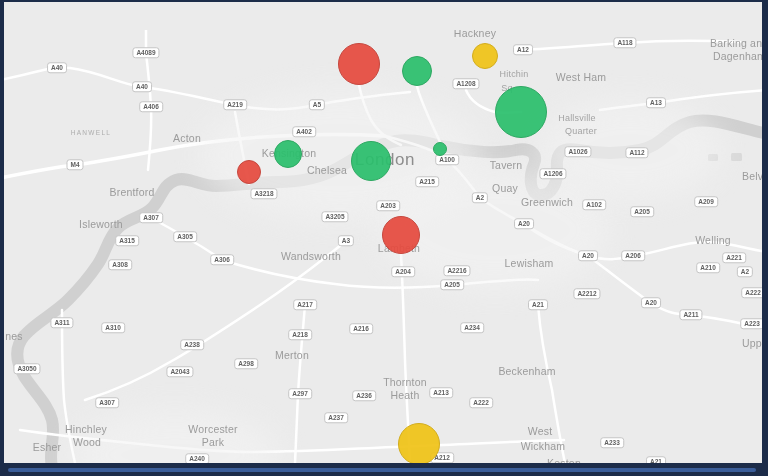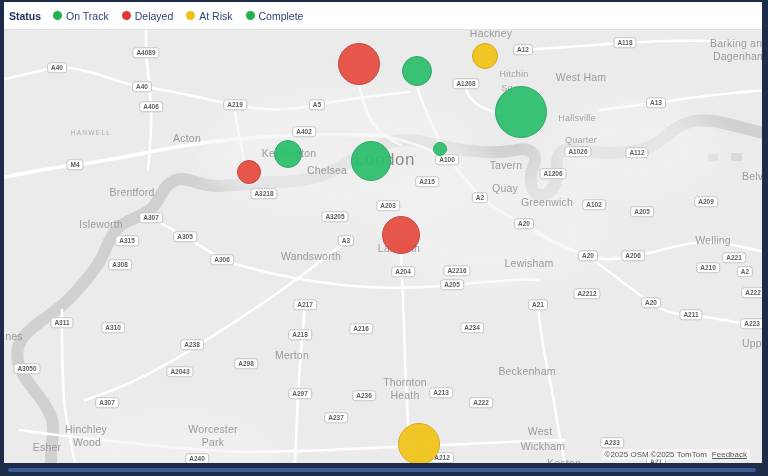--- a/index.html
+++ b/index.html
@@ -94,28 +94,28 @@
         <path d="M20,430 C60,436 100,440 140,444 C180,448 210,452 250,452 C310,452 360,448 419,446 C470,444 520,441 564,440"></path>
         <path d="M466,90 C470,100 480,108 495,112 C505,114 515,112 521,112"></path>
         <path d="M359,85 C362,100 366,110 371,120 C380,135 390,140 401,145"></path>
         <path d="M600,110 C630,106 645,104 656,103 C700,96 740,92 768,90"></path>
         <path d="M417,86 C420,100 430,120 440,142"></path>
         <path d="M62,310 C62,340 62,370 64,400 C66,420 70,440 75,463"></path>
         <path d="M235,112 C240,140 246,170 249,184"></path>
       </g>
     </svg>
 
-  <div class="place town" style="left: 491px; top: 3px;">Hackney</div>
+  <div class="place town" style="left: 475px; top: 3px;">Hackney</div>
       <div class="place town edge" style="left: 710px; top: 13px;">Barking and</div>
       <div class="place town edge" style="left: 713px; top: 26px;">Dagenham</div>
       <div class="place town" style="left: 581px; top: 47px;">West Ham</div>
       <div class="place small" style="left: 514px; top: 44px;">Hitchin</div>
       <div class="place small" style="left: 507px; top: 58px;">Sq</div>
       <div class="place small" style="left: 577px; top: 88px;">Hallsville</div>
-      <div class="place small" style="left: 581px; top: 110px;">Quarter</div>
+      <div class="place small" style="left: 581px; top: 101px;">Quarter</div>
       <div class="place town edge" style="left: 742px; top: 146px;">Belvedere</div>
       <div class="place big" style="left: 385px; top: 106px; margin-top: 24px;">London</div>
       <div class="place town" style="left: 187px; top: 108px;">Acton</div>
       <div class="place tiny" style="left: 91px; top: 102px;">HANWELL</div>
       <div class="place town" style="left: 289px; top: 123px;">Kensington</div>
       <div class="place town" style="left: 327px; top: 140px;">Chelsea</div>
       <div class="place town" style="left: 132px; top: 162px;">Brentford</div>
       <div class="place town" style="left: 101px; top: 194px;">Isleworth</div>
       <div class="place town" style="left: 506px; top: 135px;">Tavern</div>
       <div class="place town" style="left: 505px; top: 158px;">Quay</div>
@@ -218,45 +218,21 @@
   <div id="azure-attrib">
     <div id="ms-logo">
       <span style="background:#f25022"></span>
         <span style="background:#7fba00"></span>
       <span style="background:#00a4ef"></span>
         <span style="background:#ffb900"></span>
     </div>
     <span id="azure-text">Microsoft Azure</span>
   </div>
 
-  <div id="osm-attrib">
-    <span>©2025 OSM ©2025 TomTom</span><span id="feedback-link">Feedback</span>
-  </div>
-
-  <div id="legend-bar">
-    <span id="legend-title" style="color: rgb(29, 45, 94);">Status</span>
-    <span id="legend-items" style="display: flex;">
-        <span class="legend-item">
-          <span class="legend-dot" style="background: rgb(33, 178, 75);"></span>
-          <span style="color: rgb(45, 66, 119);">On Track</span>
-        </span>
-        <span class="legend-item">
-          <span class="legend-dot" style="background: rgb(224, 57, 46);"></span>
-          <span style="color: rgb(45, 66, 119);">Delayed</span>
-        </span>
-        <span class="legend-item">
-          <span class="legend-dot" style="background: rgb(238, 193, 17);"></span>
-          <span style="color: rgb(45, 66, 119);">At Risk</span>
-        </span>
-        <span class="legend-item">
-          <span class="legend-dot" style="background: rgb(33, 178, 75);"></span>
-          <span style="color: rgb(45, 66, 119);">Complete</span>
-        </span>
-      </span>
-  </div>
+
 
   <div class="border" id="border-top"></div>
   <div class="border" id="border-left"></div>
   <div class="border" id="border-right"></div>
   <div class="border" id="border-bottom">
     <div id="scrollbar" style="background: rgb(58, 93, 153);"></div>
   </div>
 </div>
 
 </body></html>

